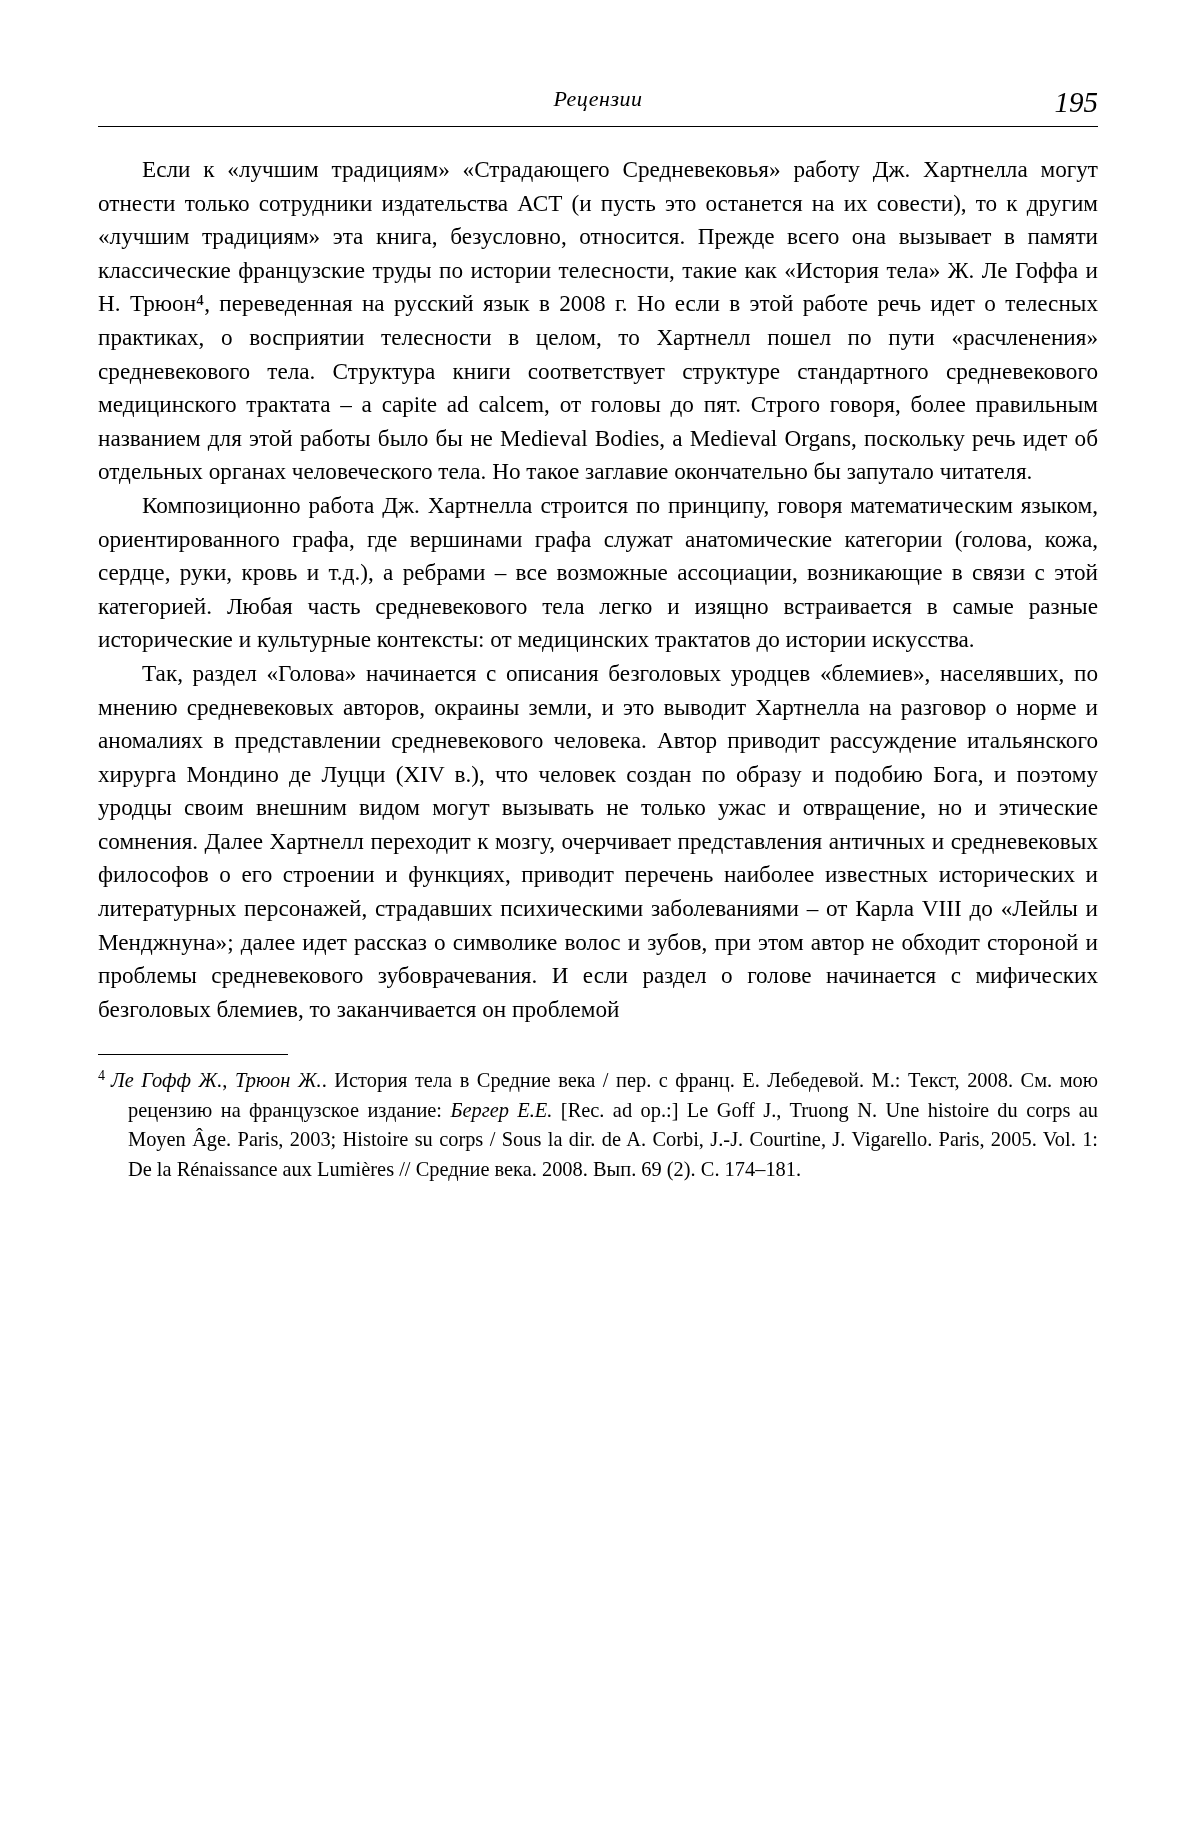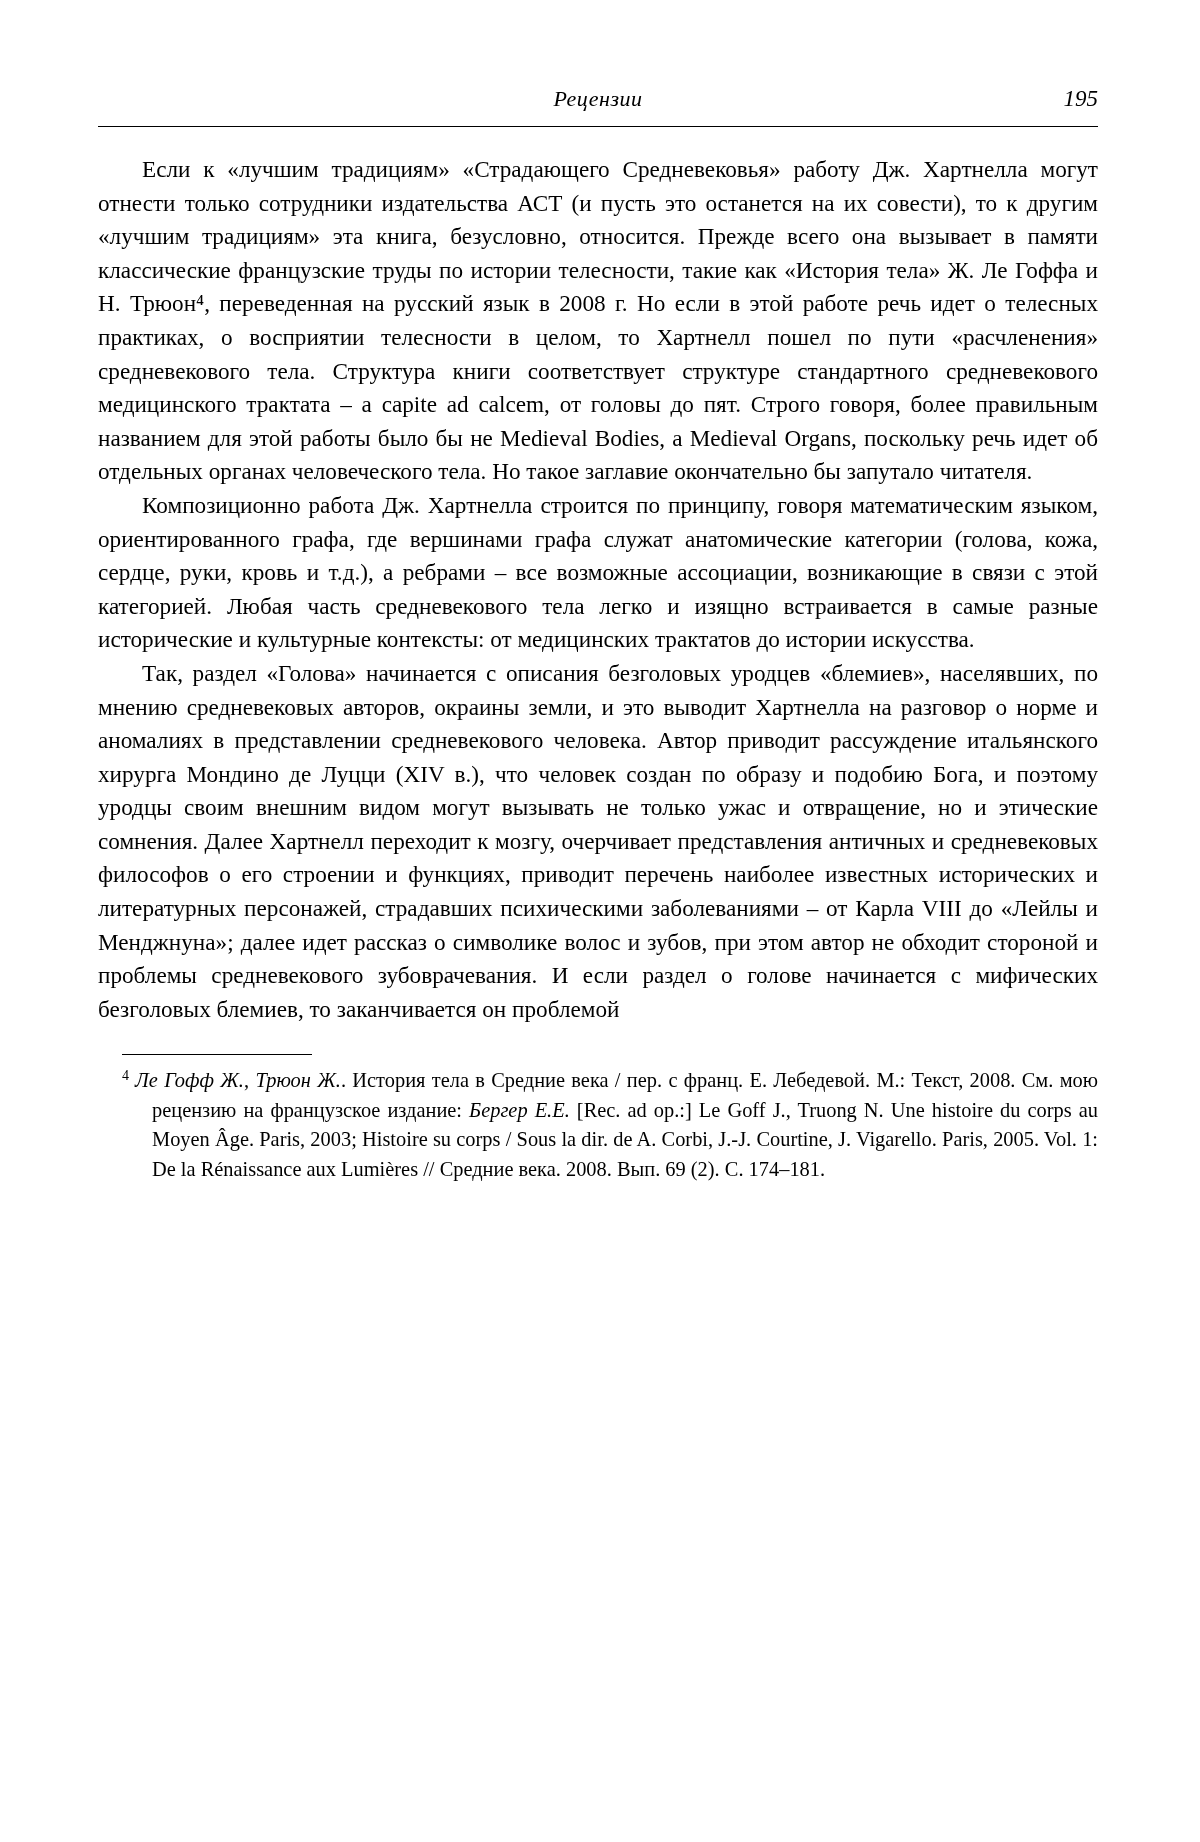--- a/index.html
+++ b/index.html
@@ -38,21 +38,21 @@
   .runhead-title {
     font-style: italic;
     font-size: 22px;
     letter-spacing: 0.5px;
   }
   .runhead-page {
     position: absolute;
     right: 0;
     top: 0;
     font-style: italic;
-    font-size: 23px;
+    font-size: 29px;
   }
   .rule {
     border-top: 1.6px solid #000;
     margin-top: 6px;
     width: 100%;
   }
   
   .body-text {
     margin-top: 26px;
     font-size: 23.2px;
@@ -61,21 +61,20 @@
     text-justify: inter-word;
     hyphens: manual;
   }
   .body-text p {
     margin: 0;
     text-indent: 44px;
   }
   
   .footnote-wrap {
     margin-top: 28px;
-    margin-left: 24px;
   }
   .footnote-rule {
     border-top: 1.3px solid #000;
     width: 190px;
     margin-bottom: 11px;
   }
   .footnote {
     font-size: 20.4px;
     line-height: 29.5px;
     text-align: justify;

